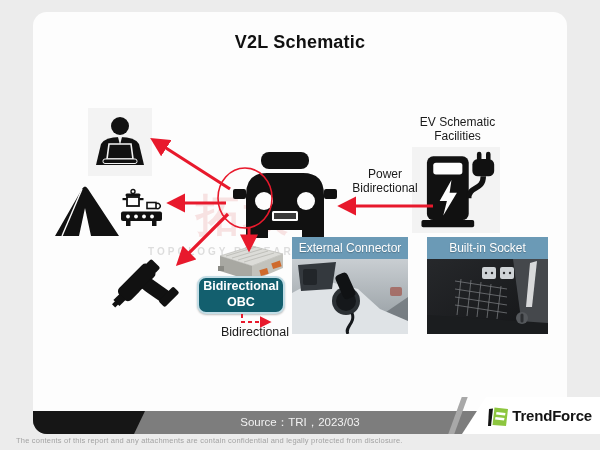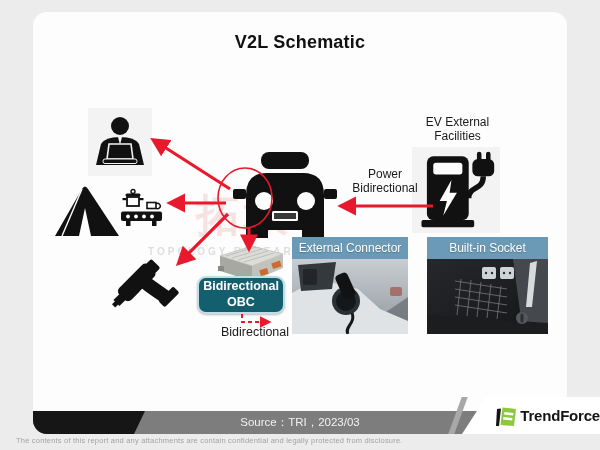--- a/index.html
+++ b/index.html
@@ -51,21 +51,21 @@
     text-align:center; color:#f2f2f2; font-size:11.5px;
   }
   .logo-stripe {
     left:455px; top:397px; width:6px; height:37px; background:#a8a8a8;
     transform:skewX(-20deg);
   }
   .logo-plate {
     left:462px; top:397px; width:138px; height:37px; background:#ffffff;
     clip-path:polygon(24px 0, 100% 0, 100% 100%, 0 100%);
     display:flex; align-items:center; justify-content:flex-end;
-    gap:4px;
+    padding-right:8px; gap:4px;
   }
   .brand-text { font-size:15px; font-weight:800; color:#141414; letter-spacing:-0.2px; }
   .disclaimer {
     left:4px; top:436px; width:460px;
     font-size:7.5px; color:#a3a3a3; letter-spacing:0.2px;margin-left:12px;
   }
   svg { display:block; }
   .overlay { left:0; top:0; width:600px; height:450px; pointer-events:none; }
 </style>
 </head>
@@ -136,21 +136,21 @@
     <rect x="91" y="37" width="13" height="10" rx="2" fill="#111"></rect>
     <path d="M13,86 L13,43 Q13,21 34,21 L70,21 Q91,21 91,43 L91,86 L69,86 L69,78 L35,78 L35,86 Z" fill="#111"></path>
     <circle cx="31" cy="49" r="9" fill="#fdfdfd"></circle>
     <circle cx="73" cy="49" r="9" fill="#fdfdfd"></circle>
     <rect x="39" y="59" width="26" height="10" rx="1.5" fill="#fdfdfd"></rect>
     <rect x="41" y="61" width="22" height="6" fill="#3a3a3a"></rect>
   </svg>
 </div>
 
 <div class="abs lbl" style="left:405px; top:115px; width:105px;">
-  <div>EV External</div>
+  <div>EV Schematic</div>
   <div>Facilities</div>
 </div>
 
 <div class="abs iconbox" style="left:412px; top:147px; width:88px; height:86px;">
   <svg width="80" height="80" viewBox="0 0 88 86">
     <rect x="6" y="76" width="58" height="8" rx="2" fill="#111"></rect>
     <rect x="12" y="6" width="46" height="70" rx="7" fill="#111"></rect>
     <rect x="19" y="13" width="32" height="13" rx="3" fill="#fdfdfd"></rect>
     <polygon points="39,32 26,55 34,55 30,71 45,46 37,46" fill="#fdfdfd"></polygon>
     <rect x="67" y="1" width="5" height="10" rx="2.5" fill="#111"></rect>

